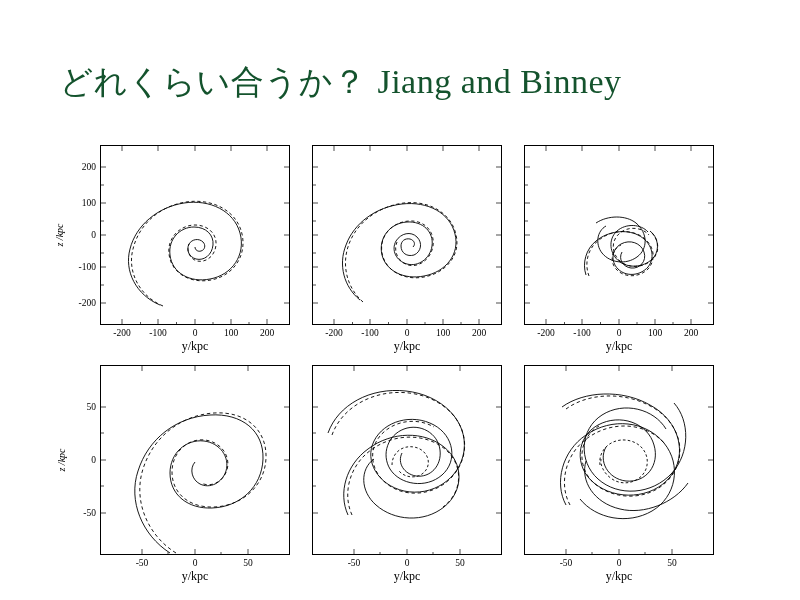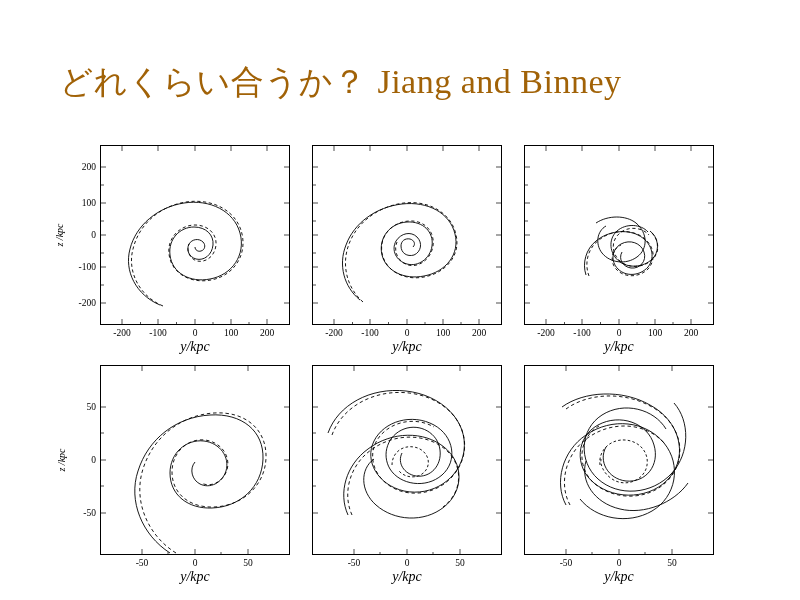--- a/index.html
+++ b/index.html
@@ -22,21 +22,21 @@
     background: #ffffff;
   }
   #title {
     position: absolute;
     left: 0;
     top: 60px;
     width: 681px;
     text-align: center;
     font-size: 33px;
     font-family: "DejaVu Serif", serif;
-    color: #a16207;
+    color: #14532d;
     letter-spacing: 0.5px;
     white-space: nowrap;
   }
   #title .latin {
     font-family: "Liberation Serif", serif;
     font-size: 34px;
   }
   #figure {
     position: absolute;
     left: 60px;
@@ -75,22 +75,21 @@
     position: absolute;
     transform: translateY(-50%);
     text-align: right;
     font-size: 9.5px;
     color: #000;
     white-space: nowrap;
   }
   .xaxis-title {
     position: absolute;
     transform: translateX(-50%);
-    font-size: 14px;
-    font-style: italic;
+    font-size: 12px;
     white-space: nowrap;
   }
   .yaxis-title {
     position: absolute;
     font-size: 10px;
     font-style: italic;
     white-space: nowrap;
     transform: rotate(-90deg) translateX(-50%);
     transform-origin: left top;
   }

